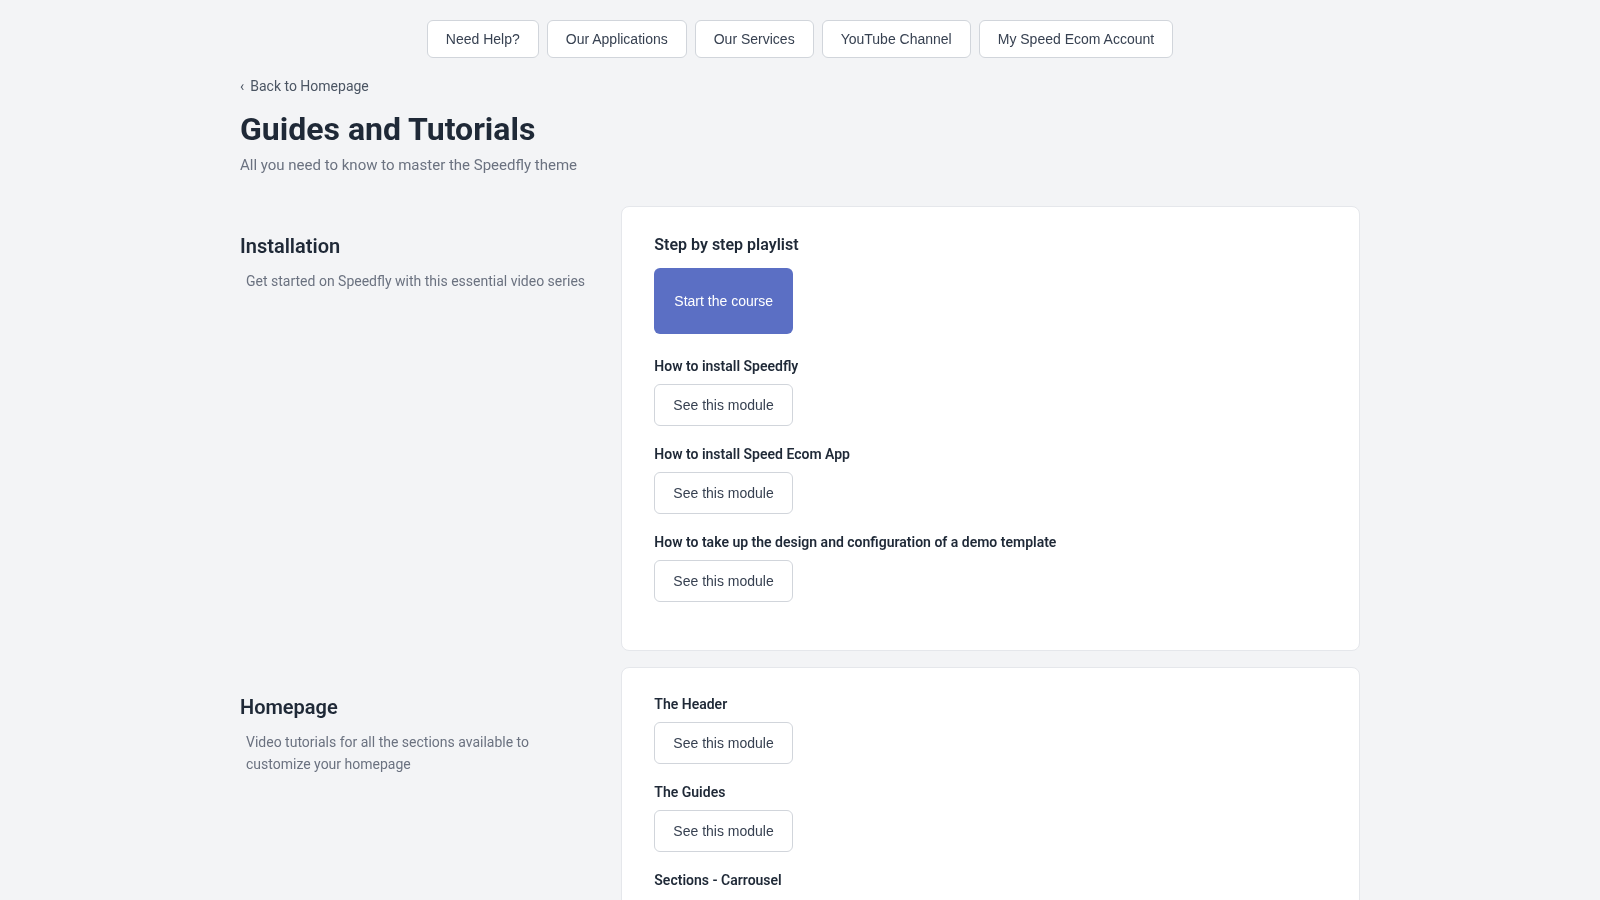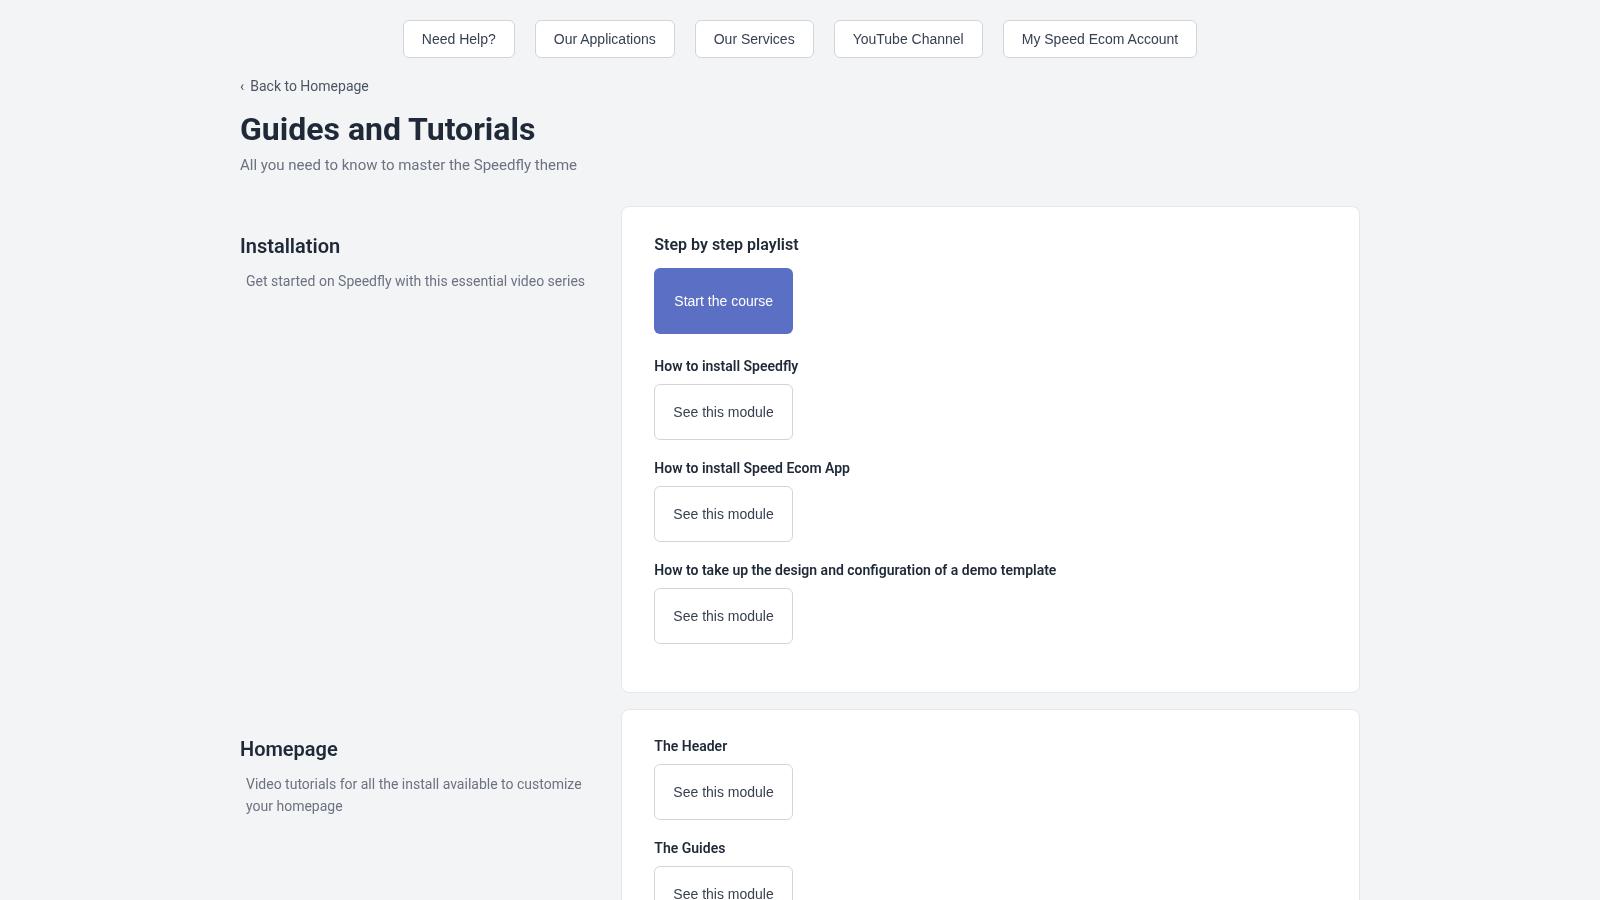--- a/index.html
+++ b/index.html
@@ -11,21 +11,21 @@
       background-color: #f3f4f6;
       font-family: -apple-system, BlinkMacSystemFont, 'Segoe UI', Roboto, sans-serif;
       color: #2d3748;
       min-height: 900px;
     }
     .top-nav {
       display: flex;
       justify-content: center;
       align-items: center;
       padding: 20px 0;
-      gap: 20px;
+      gap: 8px;
       background-color: #f3f4f6;
     }
     .nav-btn {
       padding: 10px 18px;
       border: 1px solid #d1d5db;
       border-radius: 6px;
       background: #ffffff;
       color: #374151;
       font-size: 14px;
       cursor: pointer;
@@ -92,21 +92,21 @@
     .module-item {
       margin-bottom: 20px;
     }
     .module-title {
       font-size: 14px;
       font-weight: 600;
       color: #1f2937;
       margin-bottom: 10px;
     }
     .see-module-btn {
-      padding: 19px 18px;
+      padding: 12px 18px;
       background: #ffffff;
       border: 1px solid #d1d5db;
       border-radius: 6px;
       font-size: 14px;
       color: #374151;
       cursor: pointer;
     }
     .row-pair {
       display: grid;
       grid-template-columns: 1fr 2fr;
@@ -166,21 +166,21 @@
       <div class="module-item">
         <p class="module-title">How to take up the design and configuration of a demo template</p>
         <button class="see-module-btn">See this module</button>
       </div>
     </div>
   </div>
 
   <div class="row-pair">
     <div class="left-col">
       <h2 class="section-title">Homepage</h2>
-      <p class="section-desc">Video tutorials for all the install available to customize your homepage</p>
+      <p class="section-desc">Video tutorials for all the sections available to customize your homepage</p>
     </div>
     <div class="right-col">
       <div class="module-item">
         <p class="module-title">The Header</p>
         <button class="see-module-btn">See this module</button>
       </div>
 
       <div class="module-item">
         <p class="module-title">The Guides</p>
         <button class="see-module-btn">See this module</button>

